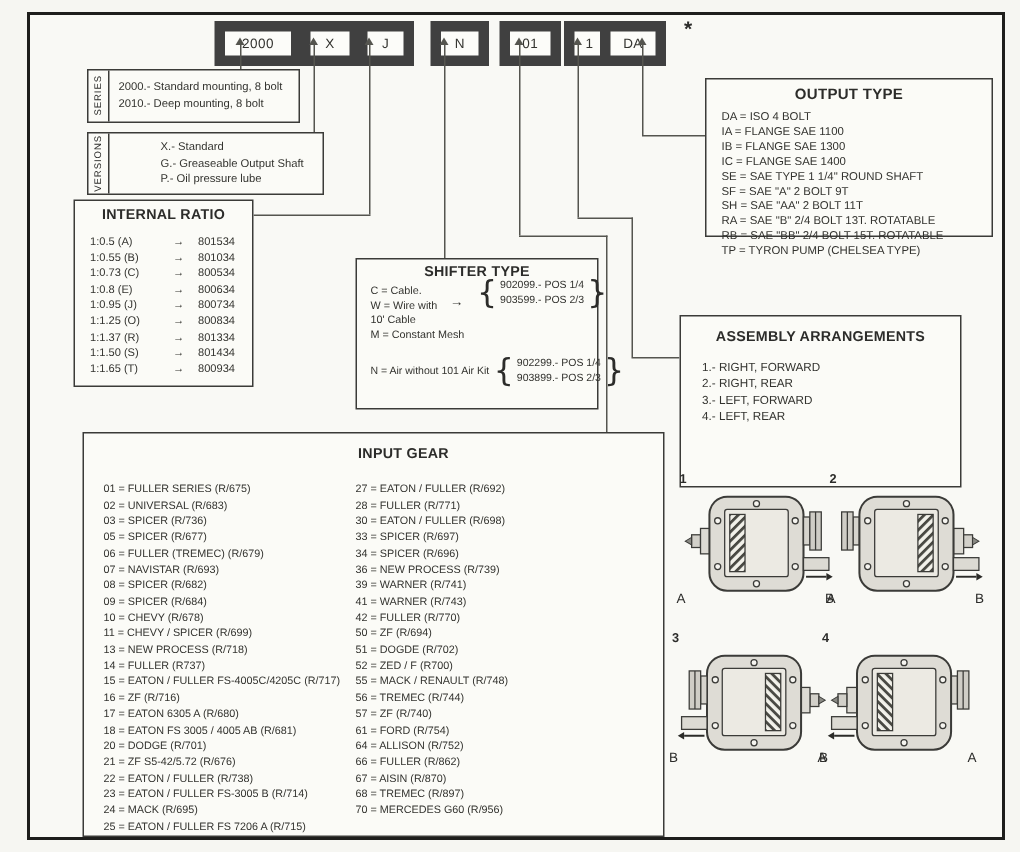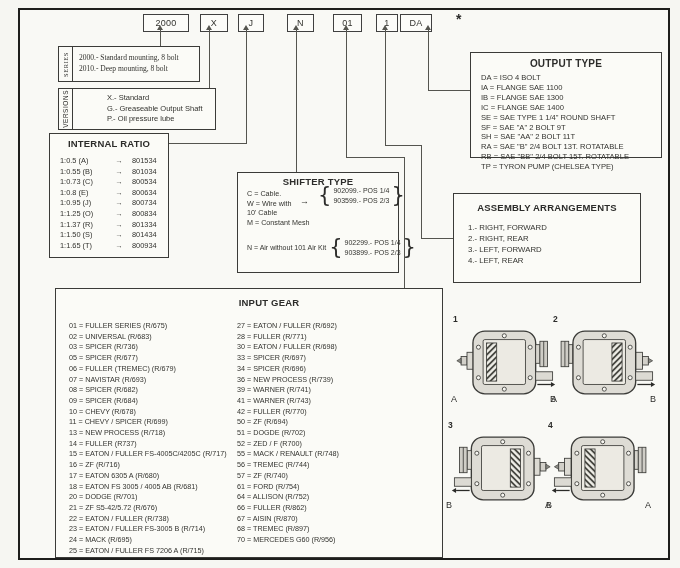--- a/index.html
+++ b/index.html
@@ -1,19 +1,19 @@
 <!DOCTYPE html>
 <html><head>
 <meta charset="utf-8">
 <style>
   html,body{margin:0;padding:0;background:#ffffff;}
   .page{position:relative;width:680px;height:568px;background:#f6f6f2;overflow:hidden;
         font-family:"Liberation Sans", sans-serif;color:#33332f;}
   .frame{position:absolute;left:18px;top:8px;width:648px;height:548px;border:2px solid #1e1e1c;background:#f9f9f5;}
-  .codebox{position:absolute;top:14px;height:16px;border:1px solid #404040;background:#fcfcf9;
+  .codebox{position:absolute;top:14px;height:16px;border:7px solid #404040;background:#fcfcf9;
            display:flex;align-items:center;justify-content:center;font-size:9px;letter-spacing:.3px;}
   .star{position:absolute;left:456px;top:11px;font-size:14px;font-weight:bold;color:#2c2c2a;}
   .ln{position:absolute;background:#55554f;}
   .arr{position:absolute;width:0;height:0;border-left:3px solid transparent;border-right:3px solid transparent;
        border-bottom:5px solid #55554f;}
   .box{position:absolute;border:1px solid #3b3b38;background:#fbfbf7;box-sizing:border-box;}
   .btitle{font-weight:bold;font-size:9.5px;text-align:center;color:#2c2c2a;letter-spacing:.2px;}
   .vlabelwrap{position:absolute;left:0;top:0;bottom:0;width:13px;border-right:1px solid #3b3b38;
               display:flex;align-items:center;justify-content:center;}
   .vlabel{writing-mode:vertical-rl;transform:rotate(180deg);font-size:6.4px;letter-spacing:.6px;color:#2c2c2a;}
@@ -81,21 +81,21 @@
   <div class="ln" style="left:404px;top:157px;width:1px;height:133px;"></div>
   <div class="arr" style="left:382px;top:25px;"></div>
   <div class="ln" style="left:385px;top:30px;width:1px;height:115px;"></div>
   <div class="ln" style="left:385px;top:145px;width:37px;height:1px;"></div>
   <div class="ln" style="left:421px;top:145px;width:1px;height:93px;"></div>
   <div class="ln" style="left:421px;top:238px;width:32px;height:1px;"></div>
   <div class="arr" style="left:425px;top:25px;"></div>
   <div class="ln" style="left:428px;top:30px;width:1px;height:60px;"></div>
   <div class="ln" style="left:428px;top:90px;width:42px;height:1px;"></div>
 
-  <div class="box" style="left:58px;top:46px;width:142px;height:36px;font-family:Liberation Serif, serif;">
+  <div class="box" style="left:58px;top:46px;width:142px;height:36px;">
     <div class="vlabelwrap">
       <span class="vlabel">SERIES</span>
     </div>
     <div class="smalllines" style="top:6px;">
 
     <div>2000.- Standard mounting, 8 bolt</div>
         <div>2010.- Deep mounting, 8 bolt</div>
       </div>
   </div>
 
@@ -214,21 +214,21 @@
         <div>IC = FLANGE SAE 1400</div>
         <div>SE = SAE TYPE 1 1/4" ROUND SHAFT</div>
         <div>SF = SAE "A" 2 BOLT 9T</div>
         <div>SH = SAE "AA" 2 BOLT 11T</div>
         <div>RA = SAE "B" 2/4 BOLT 13T. ROTATABLE</div>
         <div>RB = SAE "BB" 2/4 BOLT 15T. ROTATABLE</div>
         <div>TP = TYRON PUMP (CHELSEA TYPE)</div>
       </div>
   </div>
 
-  <div class="box" style="left:453px;top:193px;width:188px;height:90px;">
+  <div class="box" style="left:453px;top:210px;width:188px;height:115px;">
     <div class="btitle" style="margin-top:8px;">ASSEMBLY ARRANGEMENTS</div>
     <div class="asm-lines">
 
     <div>1.- RIGHT, FORWARD</div>
         <div>2.- RIGHT, REAR</div>
         <div>3.- LEFT, FORWARD</div>
         <div>4.- LEFT, REAR</div>
       </div>
   </div>
 

